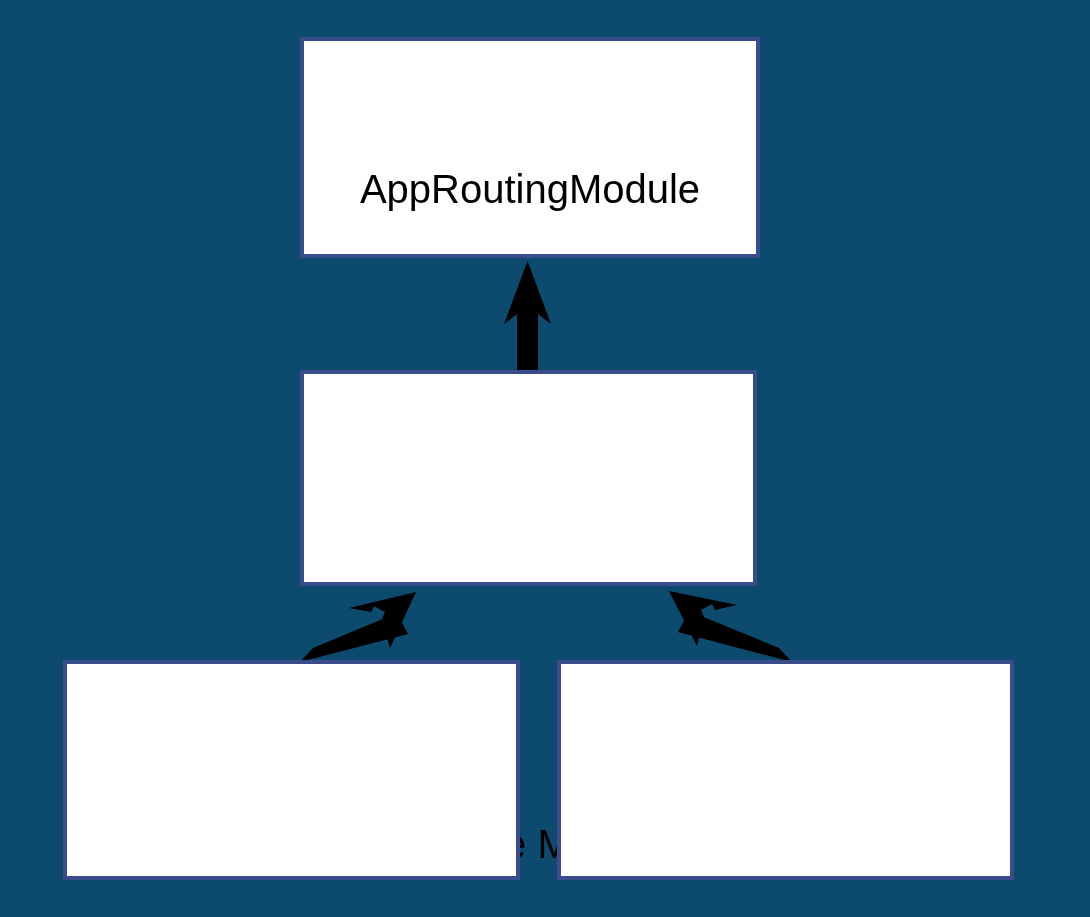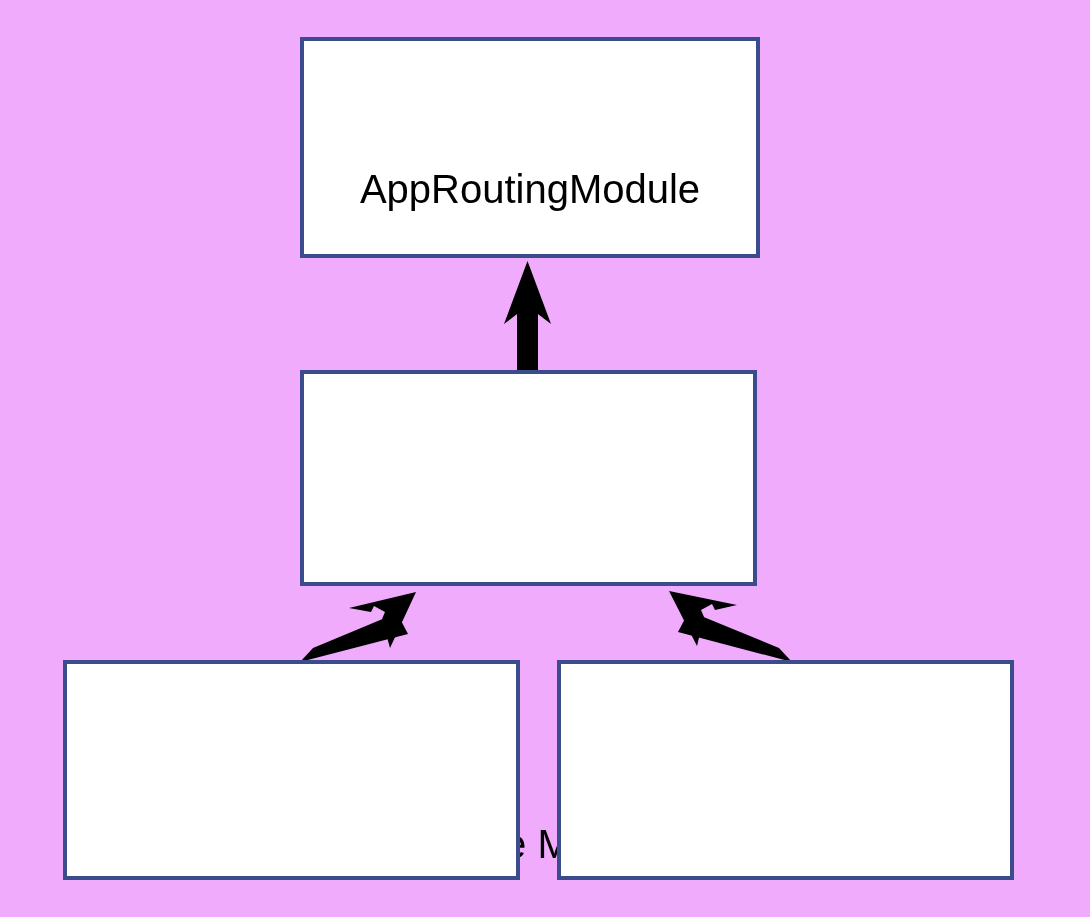--- a/index.html
+++ b/index.html
@@ -63,21 +63,21 @@
     left: 63px;   top: 660px; width: 457px; height: 220px;
   }
 
   #node-component {
     left: 557px;  top: 660px; width: 457px; height: 220px;
   }
 </style>
 </head>
 <body>
 
-<div id="canvas" style="background: #f0abfc;">
+<div id="canvas" style="background: #0c4a6e;">
 
   <svg id="edge-layer" viewBox="0 0 1090 917" width="1090" height="917">
 
     <g>
 
       <rect x="517" y="300" width="21" height="72" fill="#000000"></rect>
 
       <path d="M 527.5 261
                L 551 324
                L 534 311

